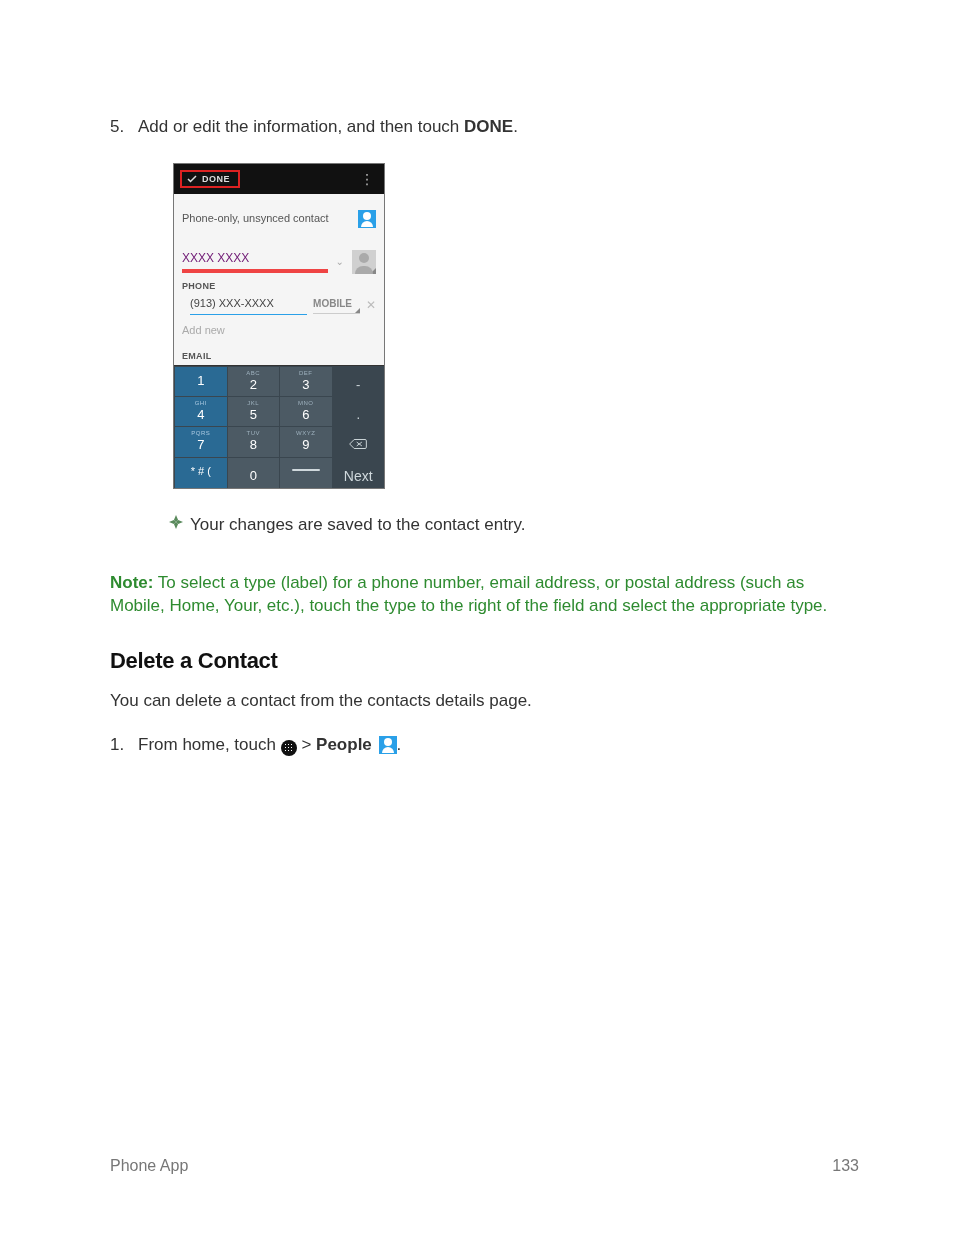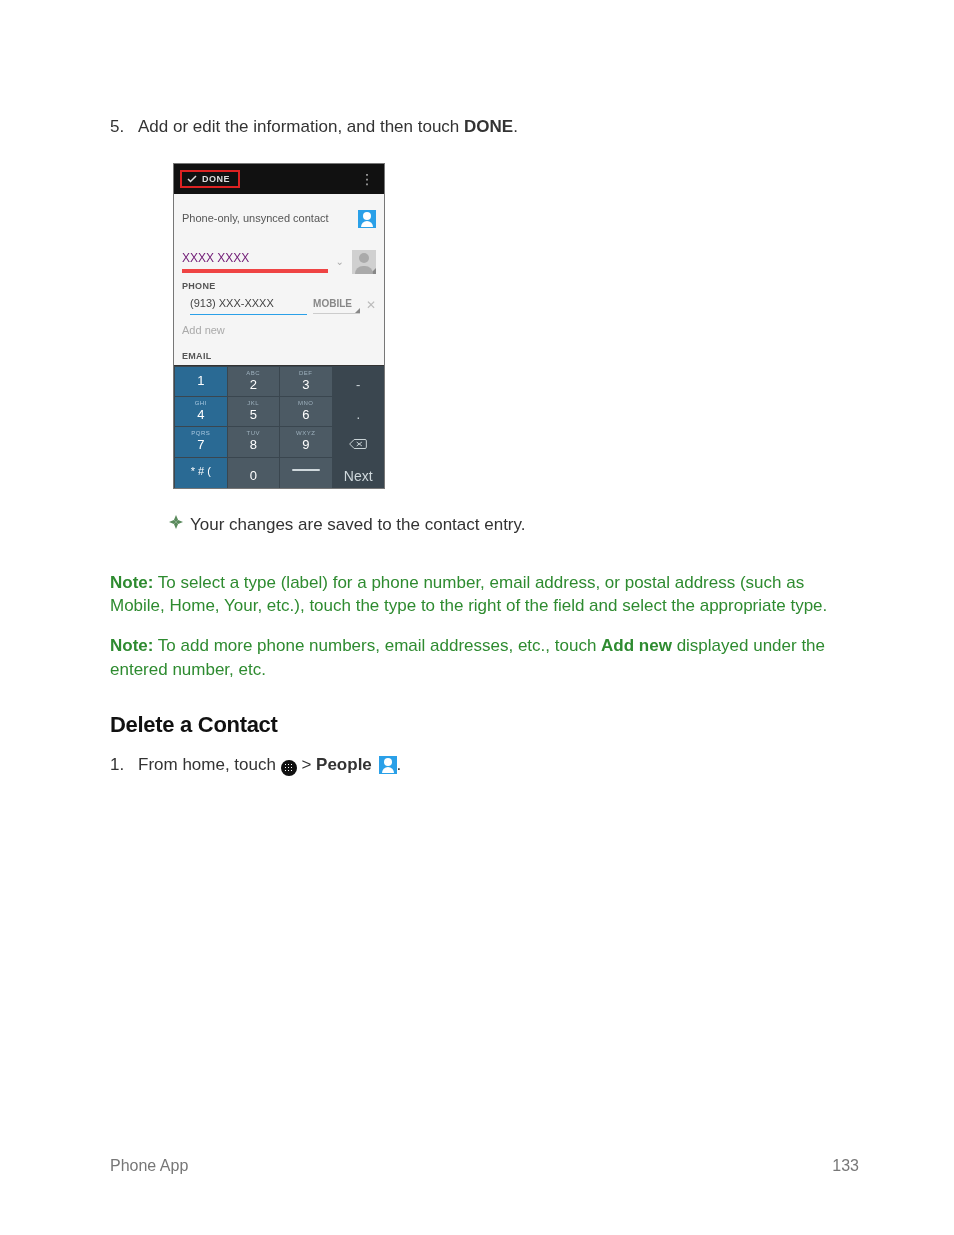--- a/index.html
+++ b/index.html
@@ -416,26 +416,24 @@
         </span>
         <span>Your changes are saved to the contact entry.</span>
       </div>
     </div>
   </div>
 
   <p class="note-para">
     <span class="note-label">Note:</span><span> To select a type (label) for a phone number, email address, or postal address (such as Mobile, Home, Your, etc.), touch the type to the right of the field and select the appropriate type.</span>
   </p>
 
-  <p class="note-para">
-    <span class="note-label">Note:</span><span> To add more phone numbers, email addresses, etc., touch </span><span class="bold">Add new</span><span> displayed under the entered number, etc.</span>
-  </p>
 
   <h2>Delete a Contact</h2>
 
+  <p class="body-text">You can delete a contact from the contacts details page.</p>
 
   <div class="ol-item">
     <div class="ol-num">1.</div>
     <div class="ol-body">
       <span>From home, touch </span><span class="apps-icon-inline"></span>
       <span>&gt;</span>
       <span class="bold">People</span>
       <span class="people-icon" style="vertical-align:-4px;width:18px;height:18px;margin-left:2px"></span><span>.</span>
     </div>
   </div>

